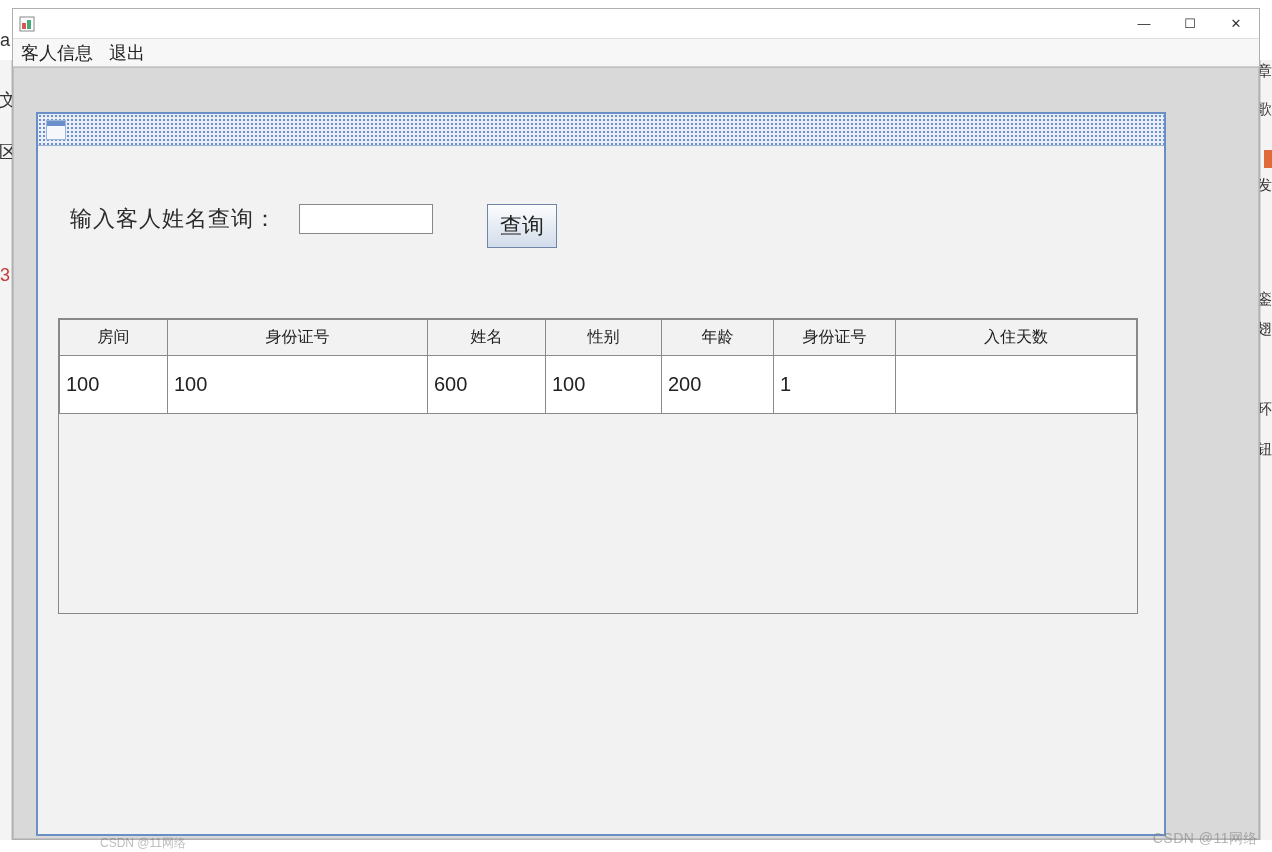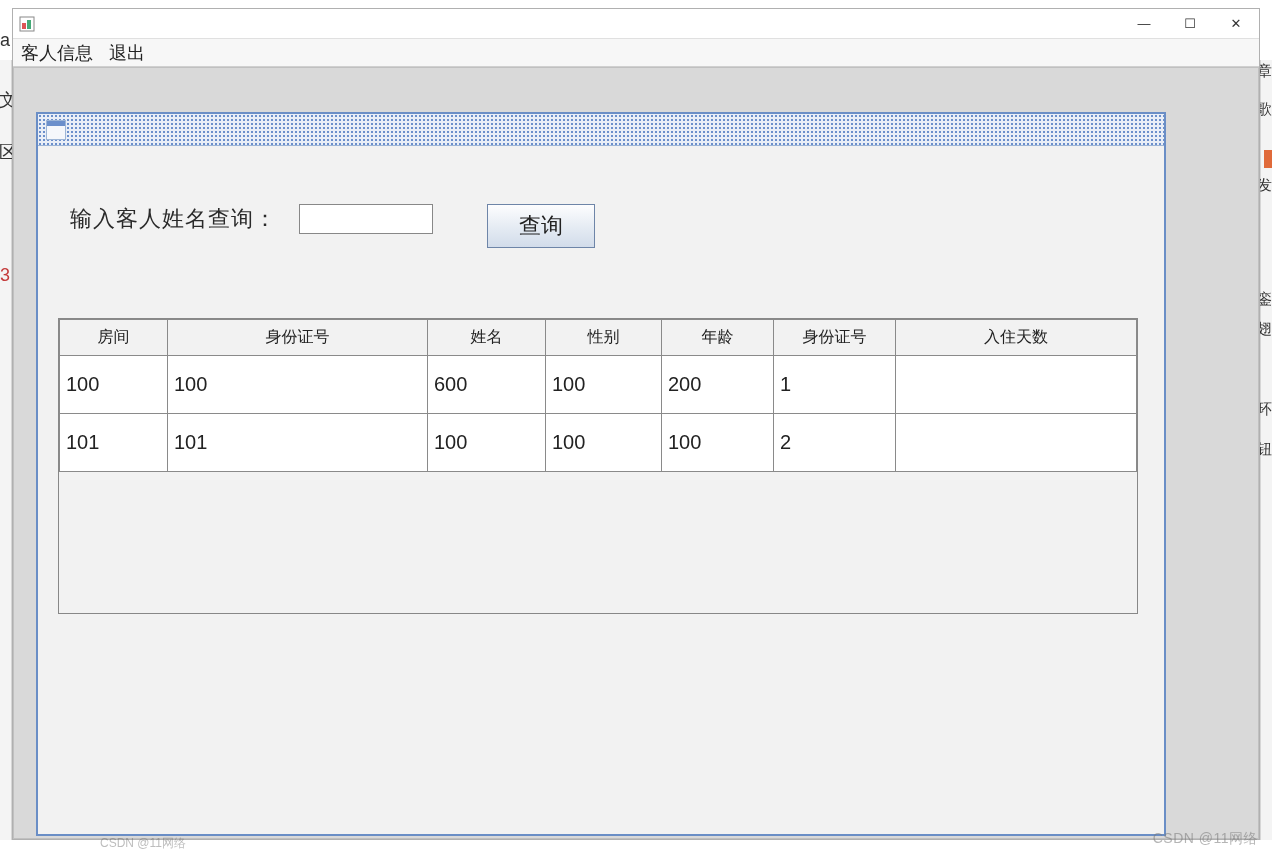--- a/index.html
+++ b/index.html
@@ -122,21 +122,21 @@
     .search-input {
       width: 134px;
       height: 30px;
       border: 1px solid #888;
       background: #fff;
       padding: 2px 4px;
       font-size: 16px;
     }
     .search-btn {
       margin-left: 32px;
-      width: 108px;
+      width: 70px;
       height: 44px;
       font-size: 22px;
       border: 1px solid #6e85a8;
       background: linear-gradient(#fdfdfe, #e2e9f2 60%, #d2dcea);
       color: #222;
       cursor: default;
     }
     
     .table-wrap {
       margin-left: 0;
@@ -297,29 +297,20 @@
             <tbody>
               <tr>
                 <td>100</td>
                 <td>100</td>
                 <td>600</td>
                 <td>100</td>
                 <td>200</td>
                 <td>1</td>
                 <td></td>
               </tr>
-              <tr>
-                <td>101</td>
-                <td>101</td>
-                <td>100</td>
-                <td>100</td>
-                <td>100</td>
-                <td>2</td>
-                <td></td>
-              </tr>
             </tbody>
           </table>
         </div>
       </div>
     </div>
   </div>
 </div>
 
 <div class="watermark">CSDN @11网络</div>
 <div class="bottom-clip">CSDN @11网络</div>

